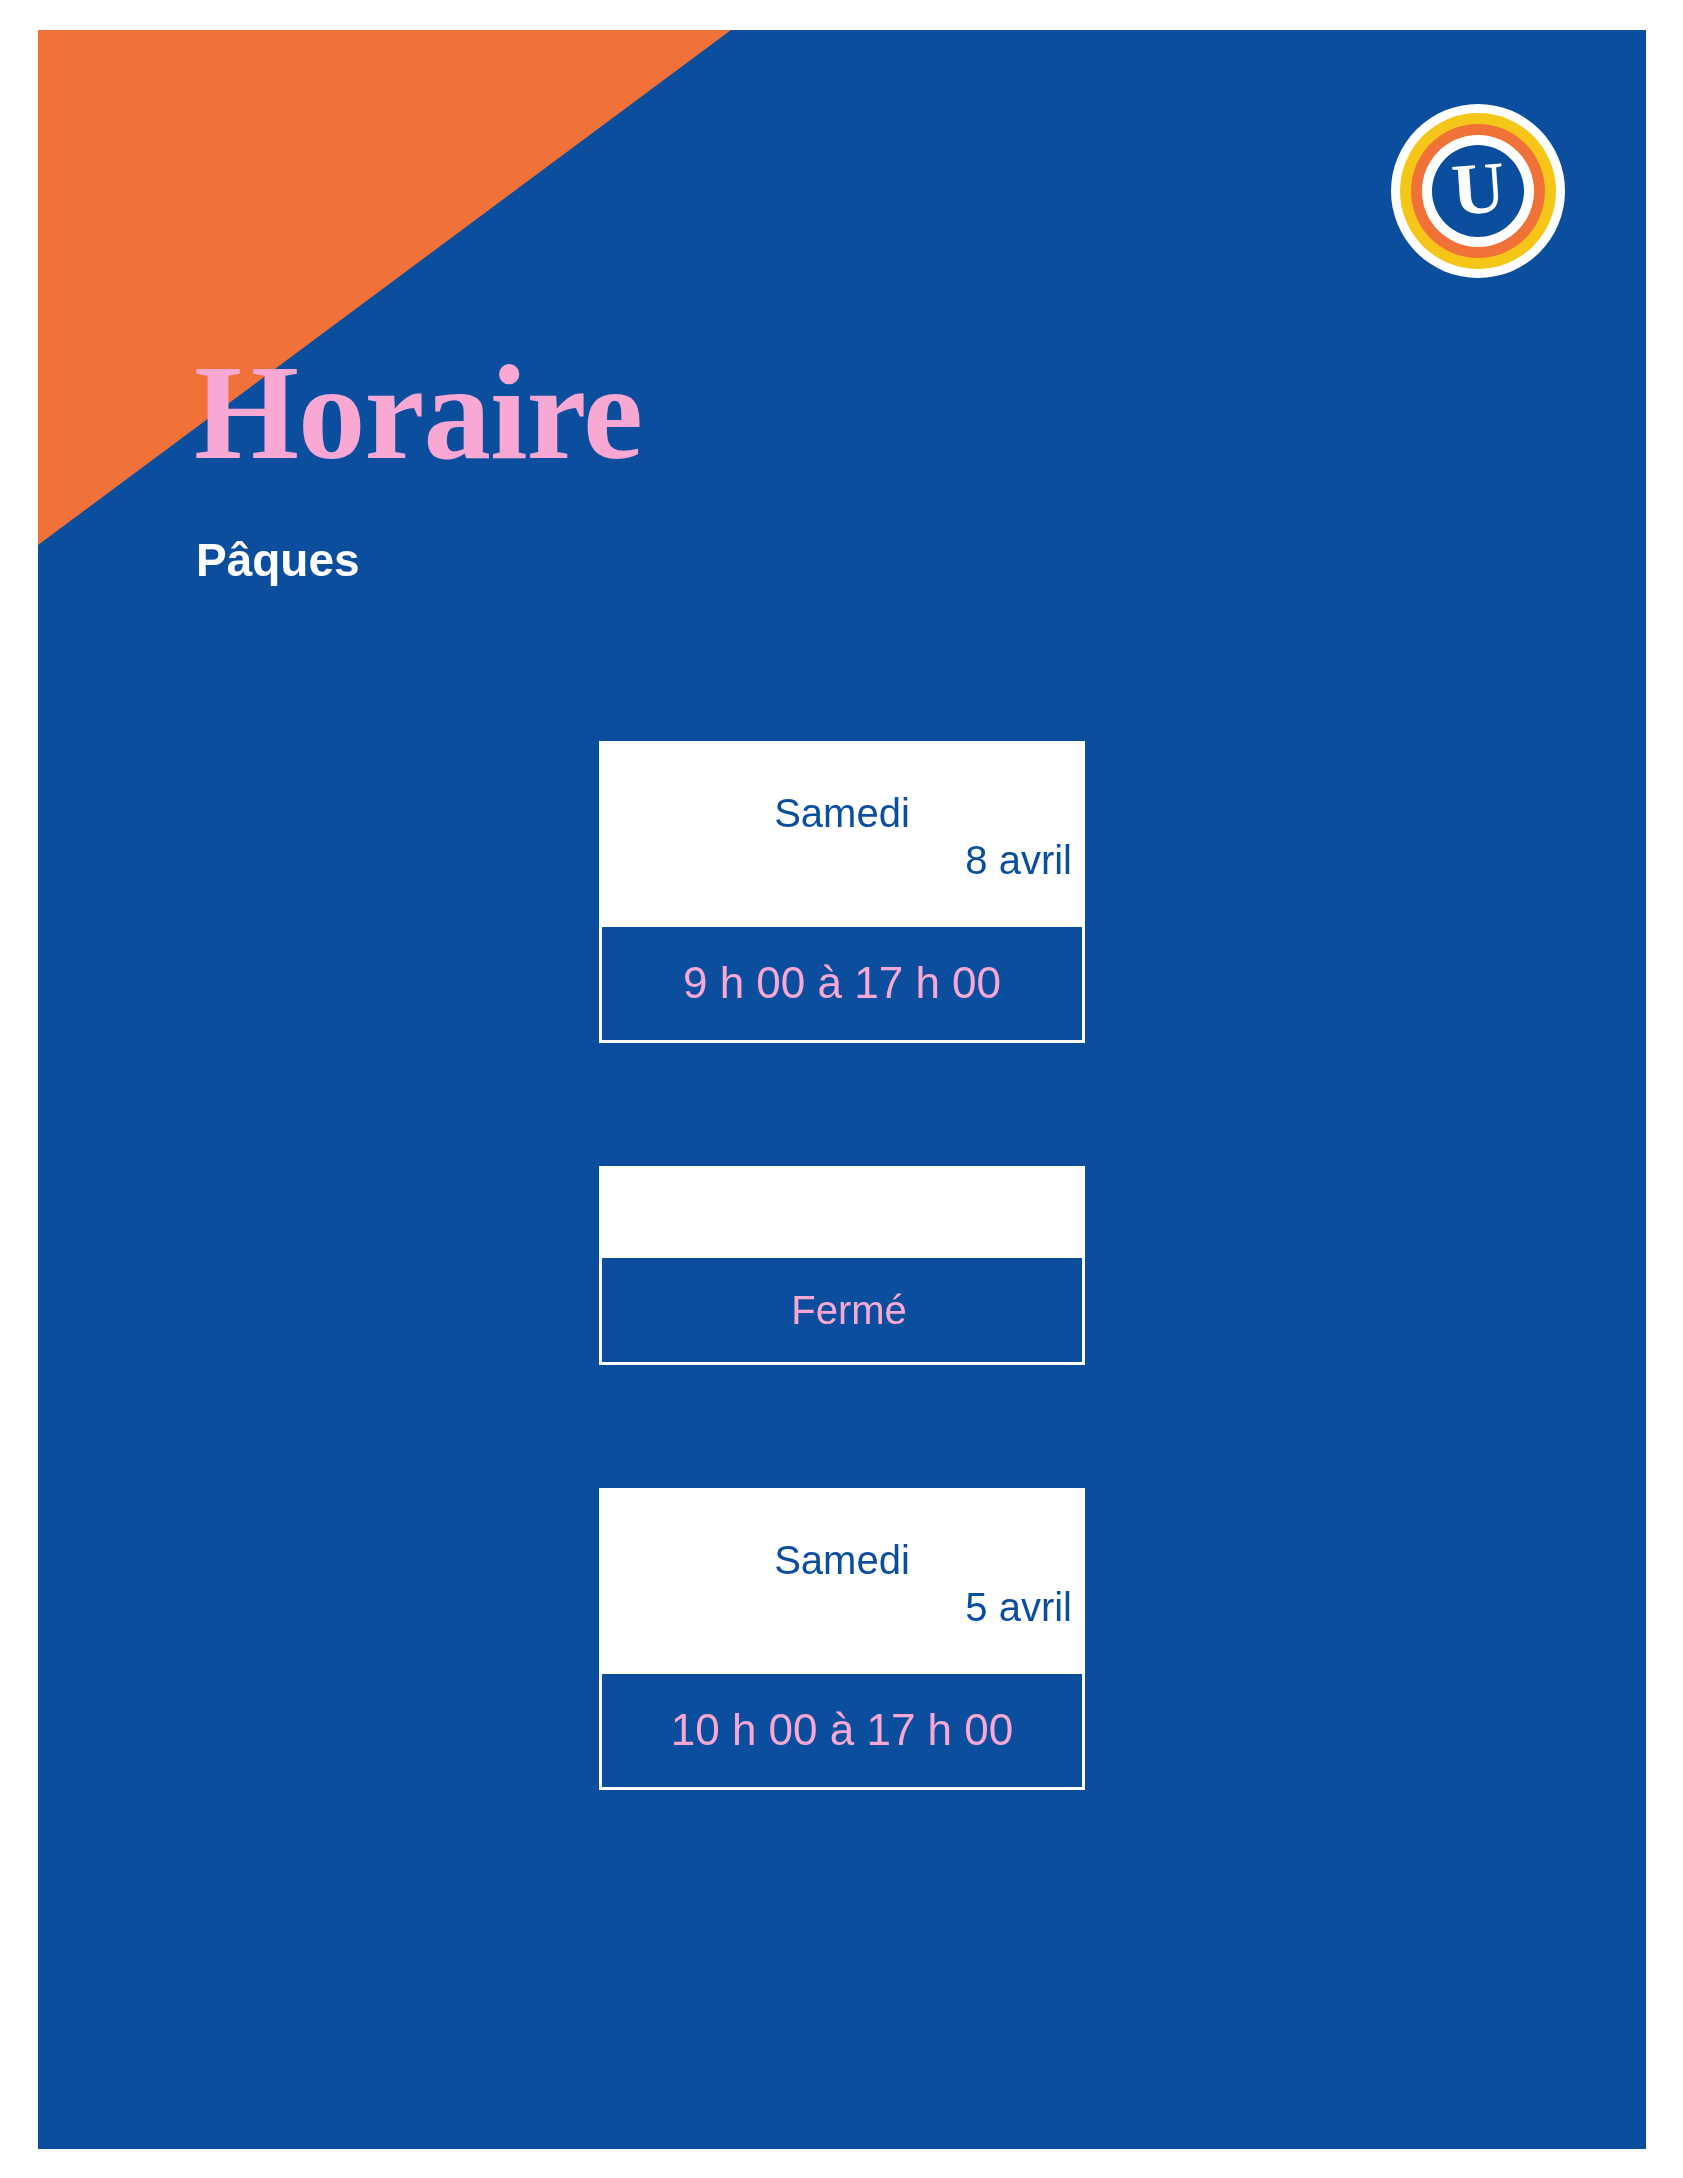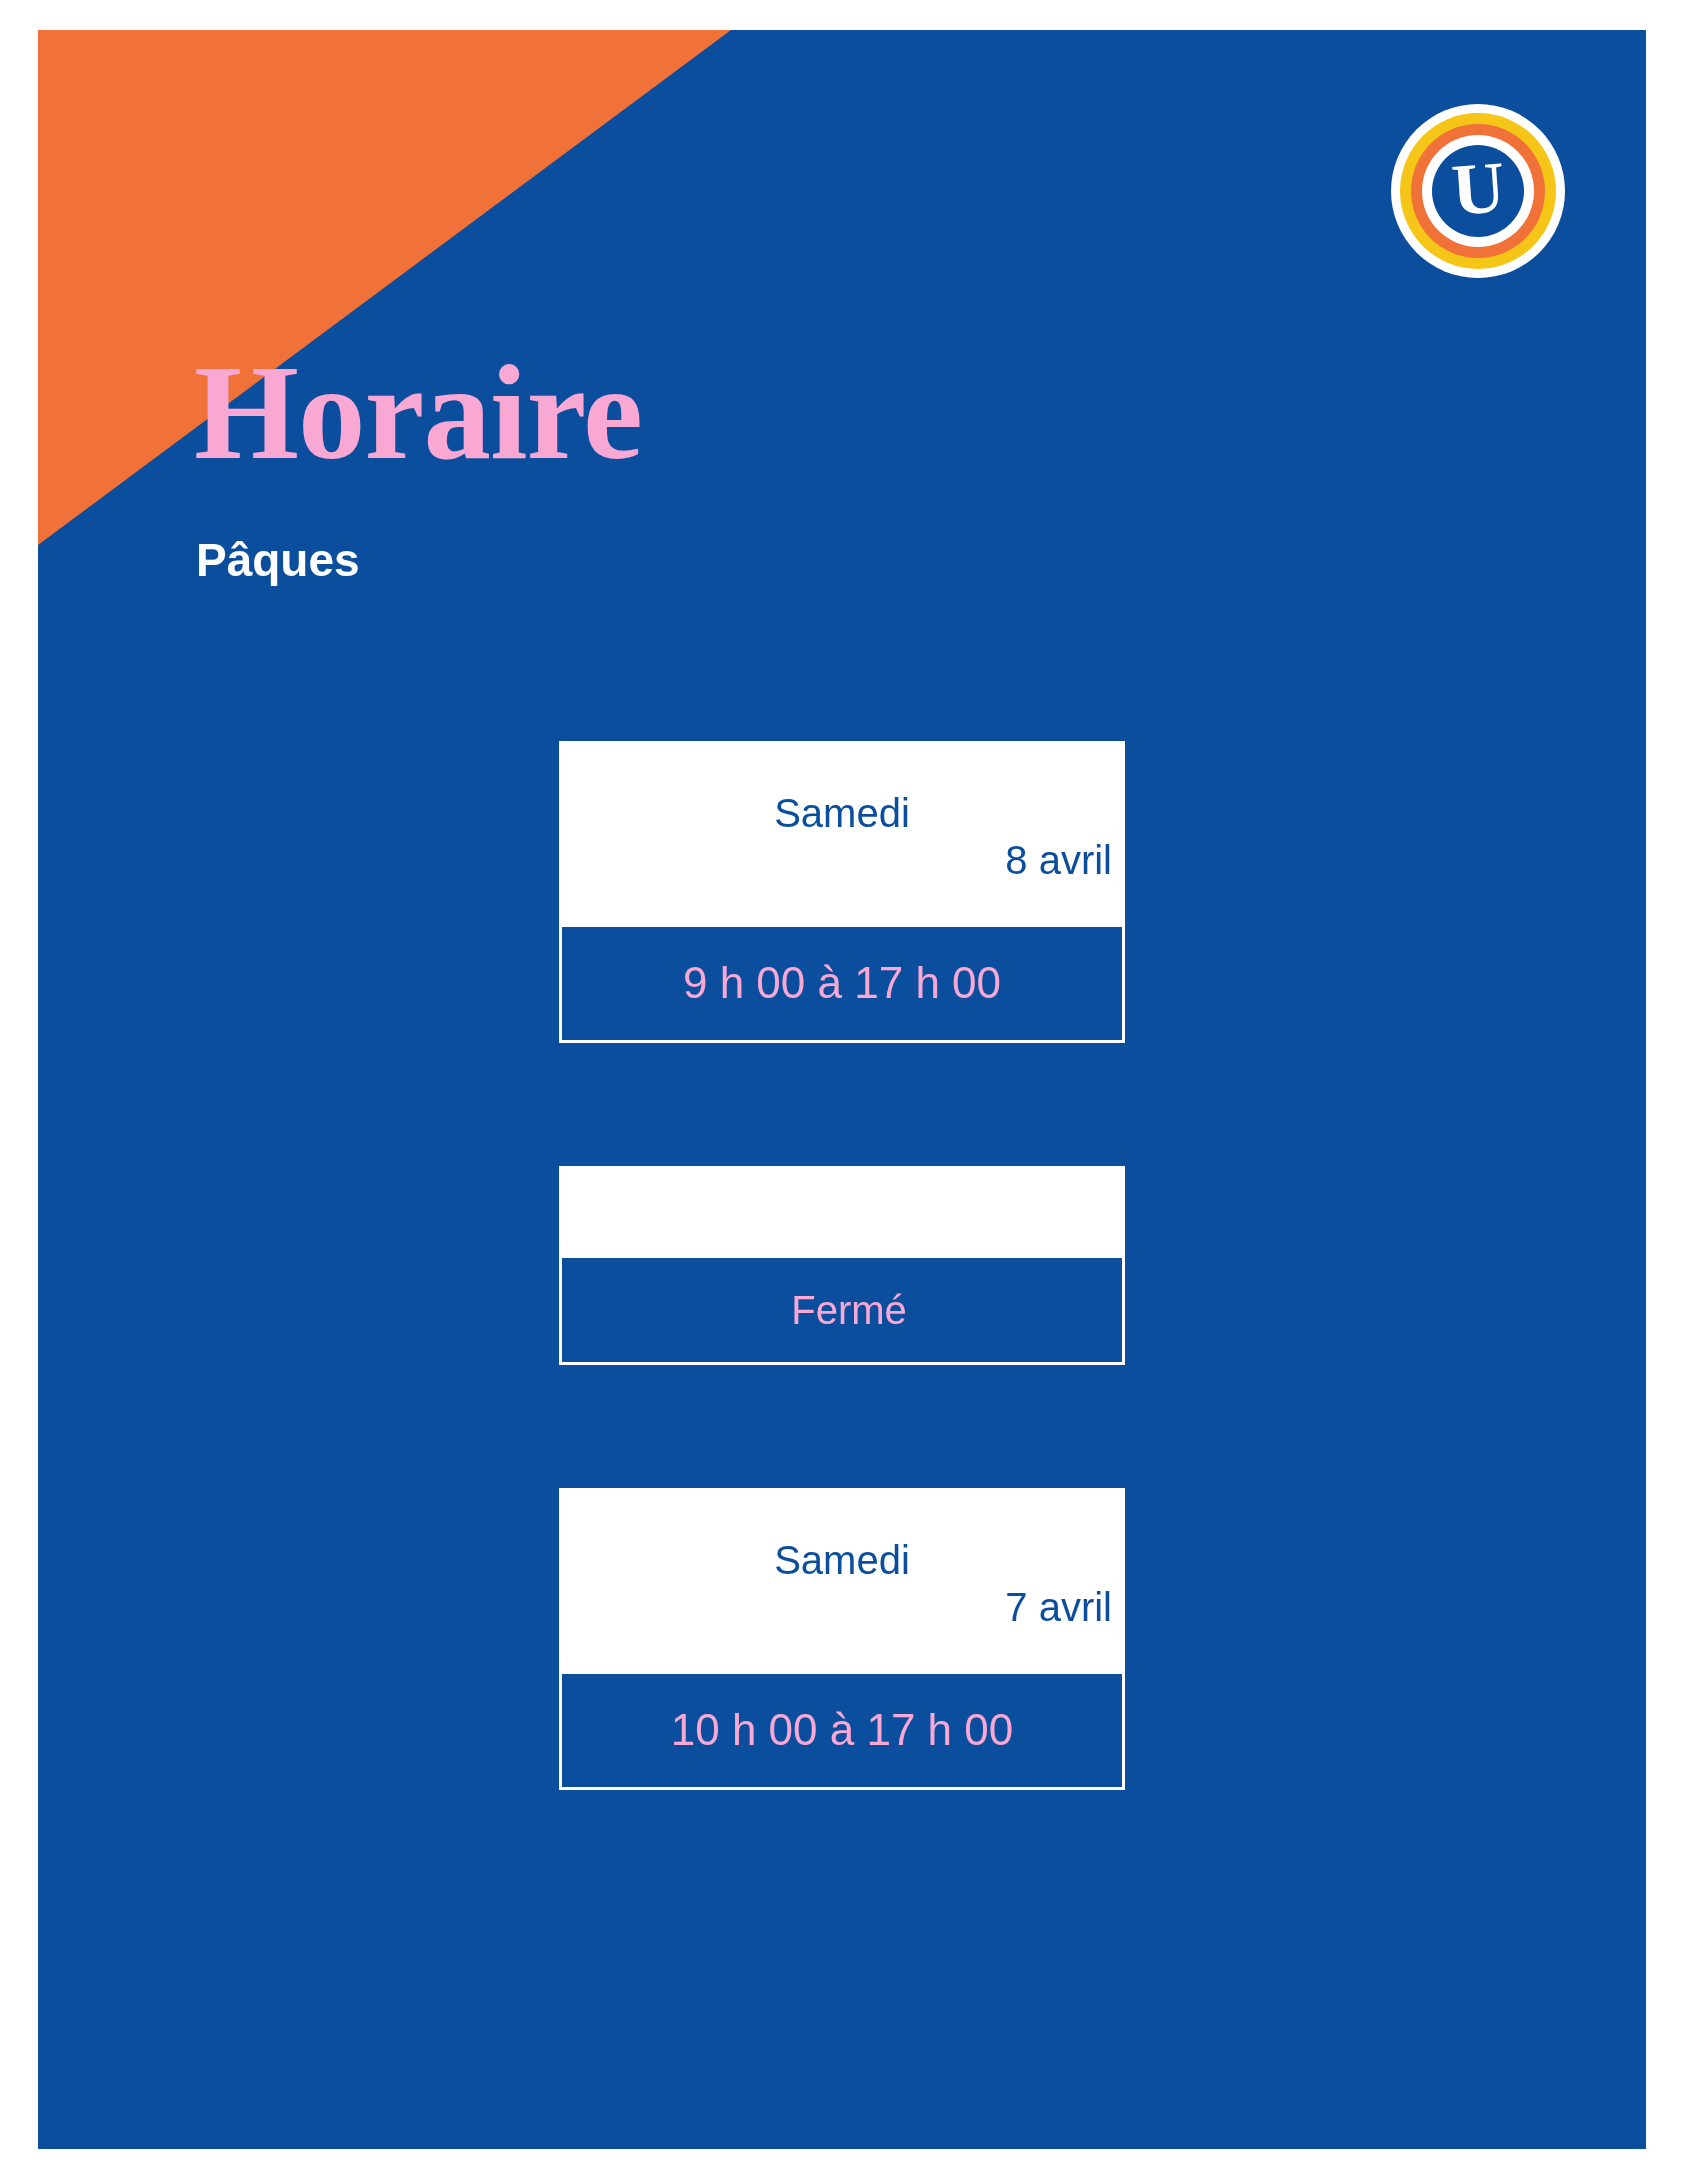--- a/index.html
+++ b/index.html
@@ -112,21 +112,21 @@
 
   
   .cards {
     position: absolute;
     left: 0;
     top: 711px;
     width: 100%;
   }
   .card {
     position: relative;
-    width: 566px;
+    width: 486px;
     margin: 0 auto 123px auto;
     border: 3px solid #ffffff;
     box-sizing: border-box;
   }
   .card:last-child { margin-bottom: 0; }
 
   .card-day {
     background: #ffffff;
     color: #0b4e9e;
     text-align: center;
@@ -185,20 +185,20 @@
 
     <div class="card">
       <div class="card-day">
       </div>
       <div class="card-hours closed">Fermé</div>
     </div>
 
     <div class="card">
       <div class="card-day">
         <span class="dayname">Samedi</span>
-        <span class="daydate">7 avril</span>
+        <span class="daydate">5 avril</span>
       </div>
       <div class="card-hours">10 h 00 à 17 h 00</div>
     </div>
 
   </div>
 </div>
 
 
 </body></html>

